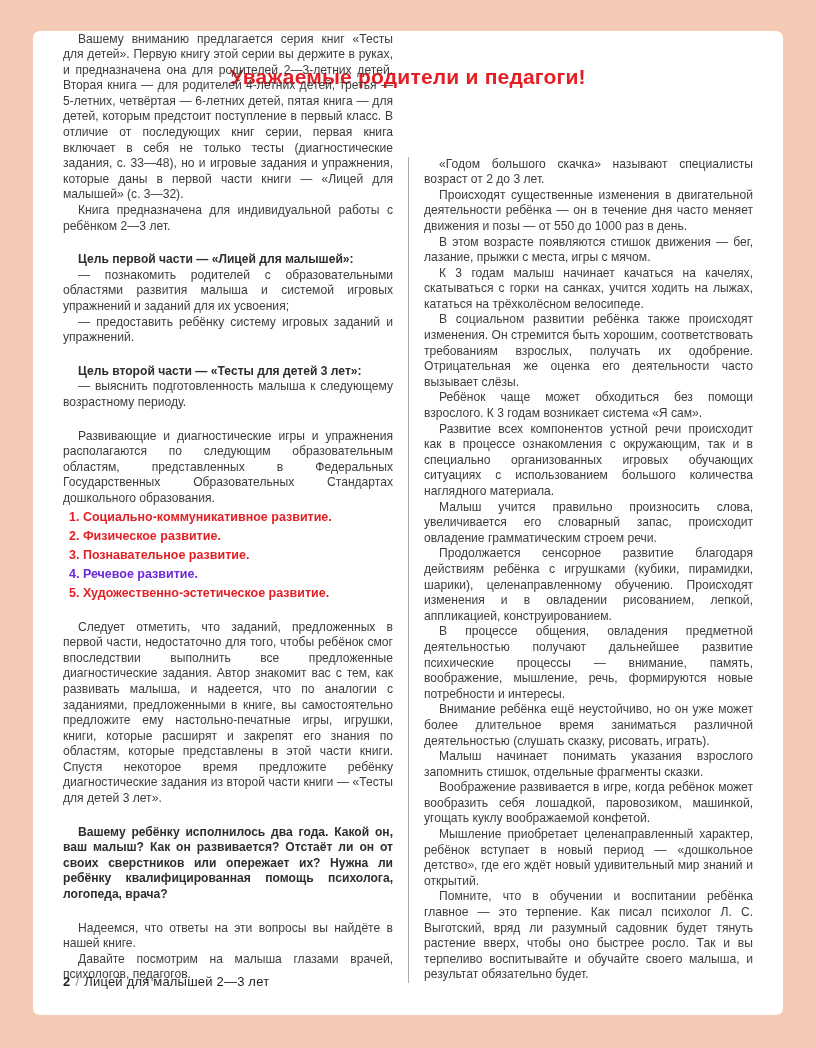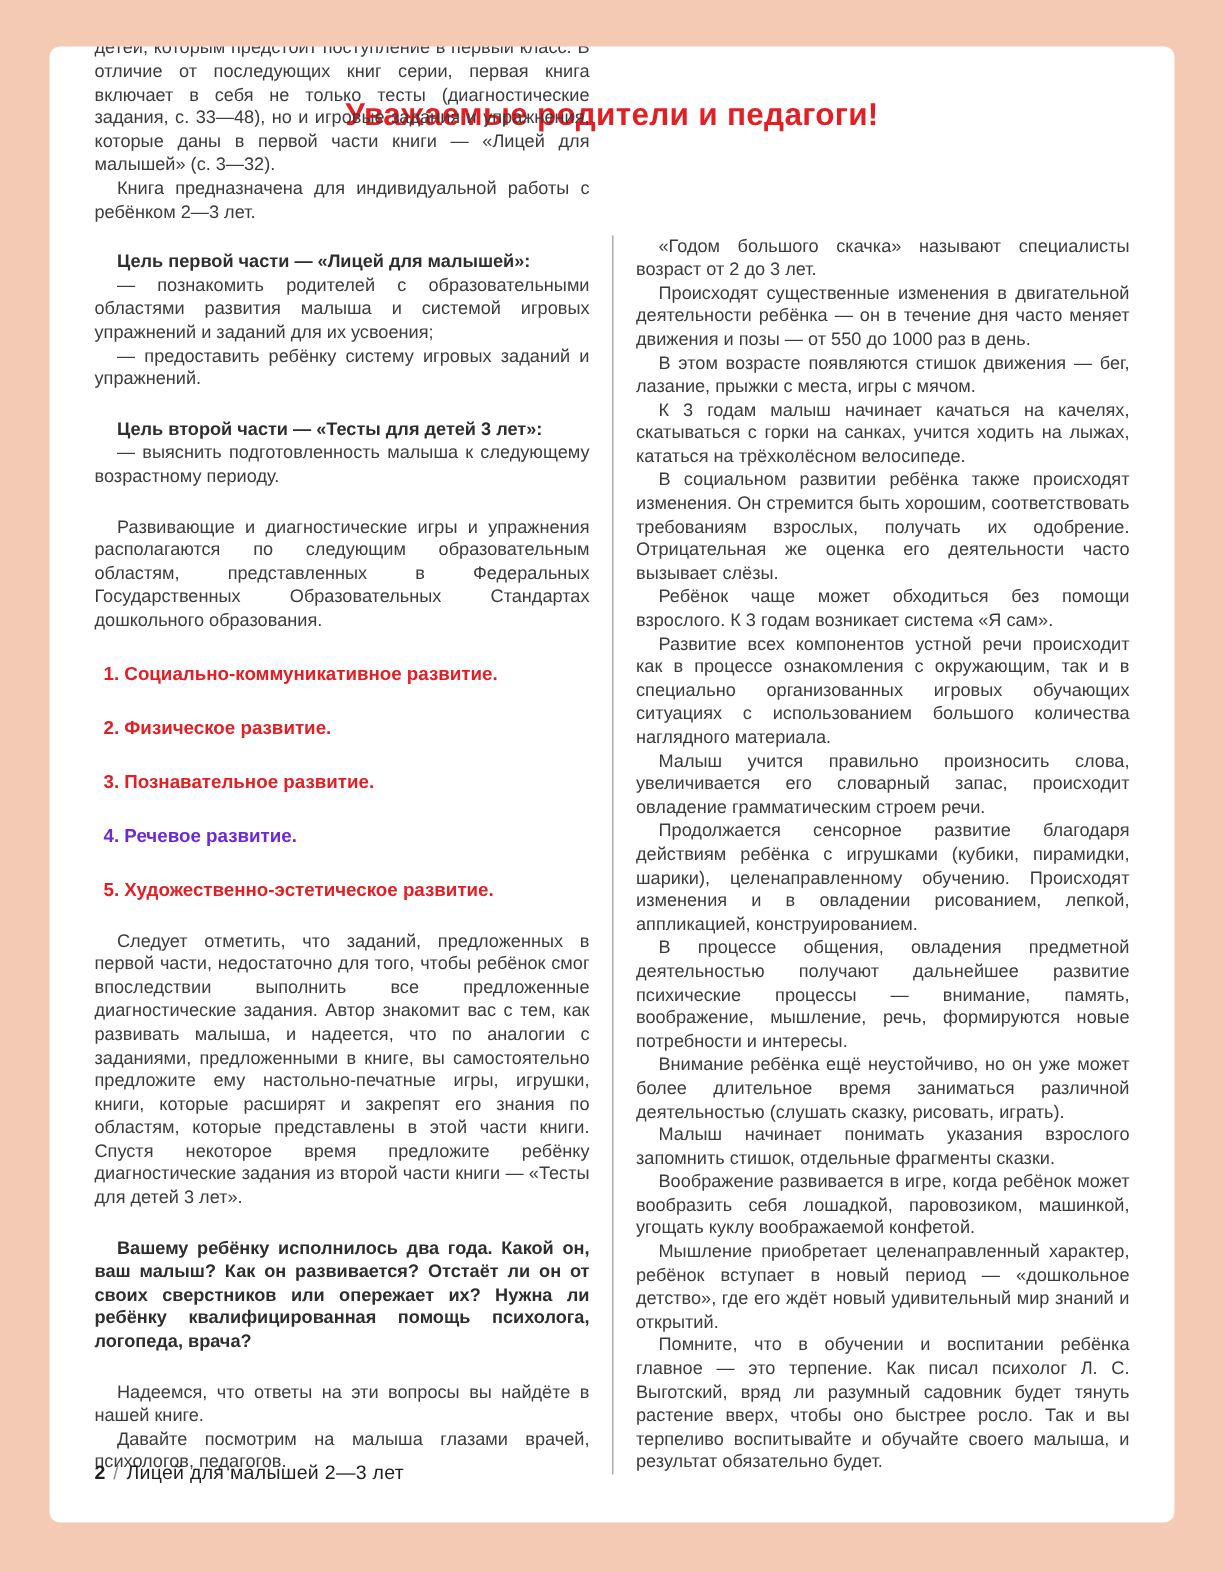--- a/index.html
+++ b/index.html
@@ -47,21 +47,21 @@
   .para{
     margin:0;
     font-size:12.1px;
     line-height:15.6px;
     color:#3c3c3c;
     text-align:justify;
     text-indent:15px;
   }
   .para.bold{ font-weight:bold; color:#2e2e2e; }
   .red-item{
-    margin:18px 0;
+    margin:1px 0;
     font-size:12.5px;
     line-height:18px;
     font-weight:bold;
     text-indent:6px;
     text-align:left;
   }
   .space-before{ margin-top:18px; }
   .footer{
     position:absolute;
     left:30px;

